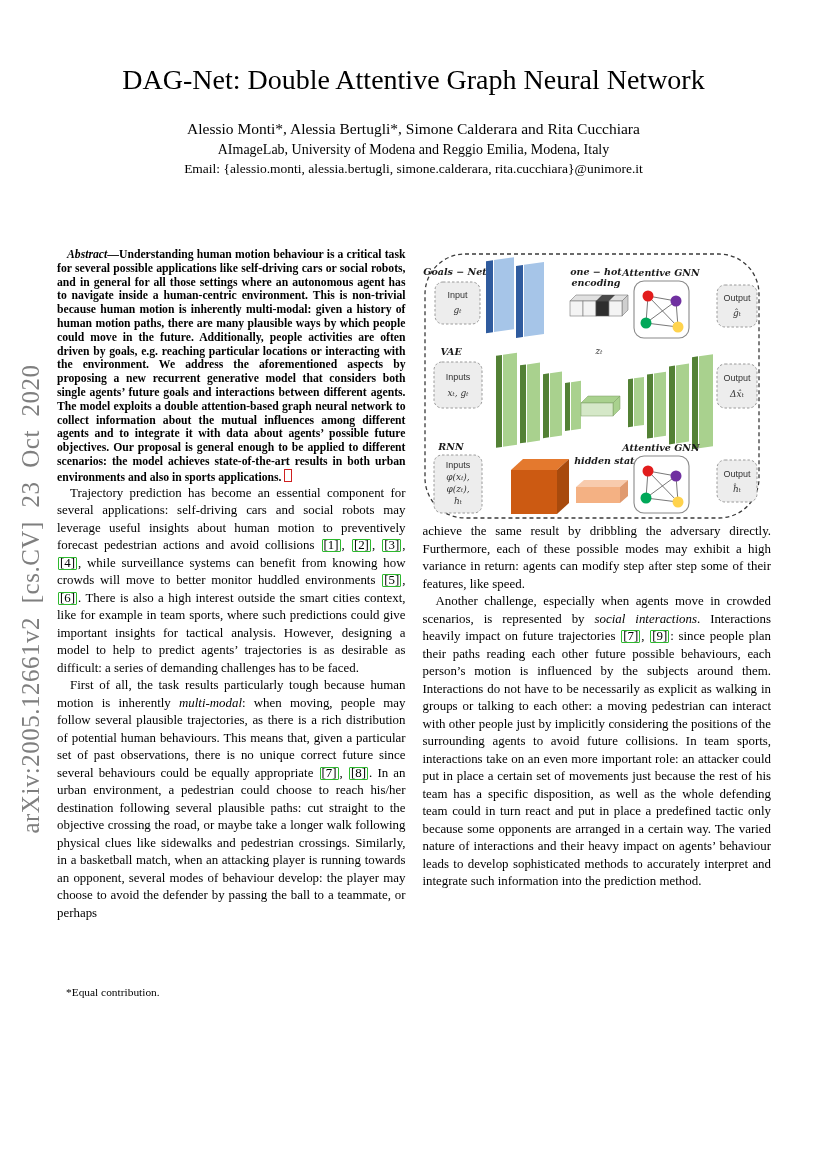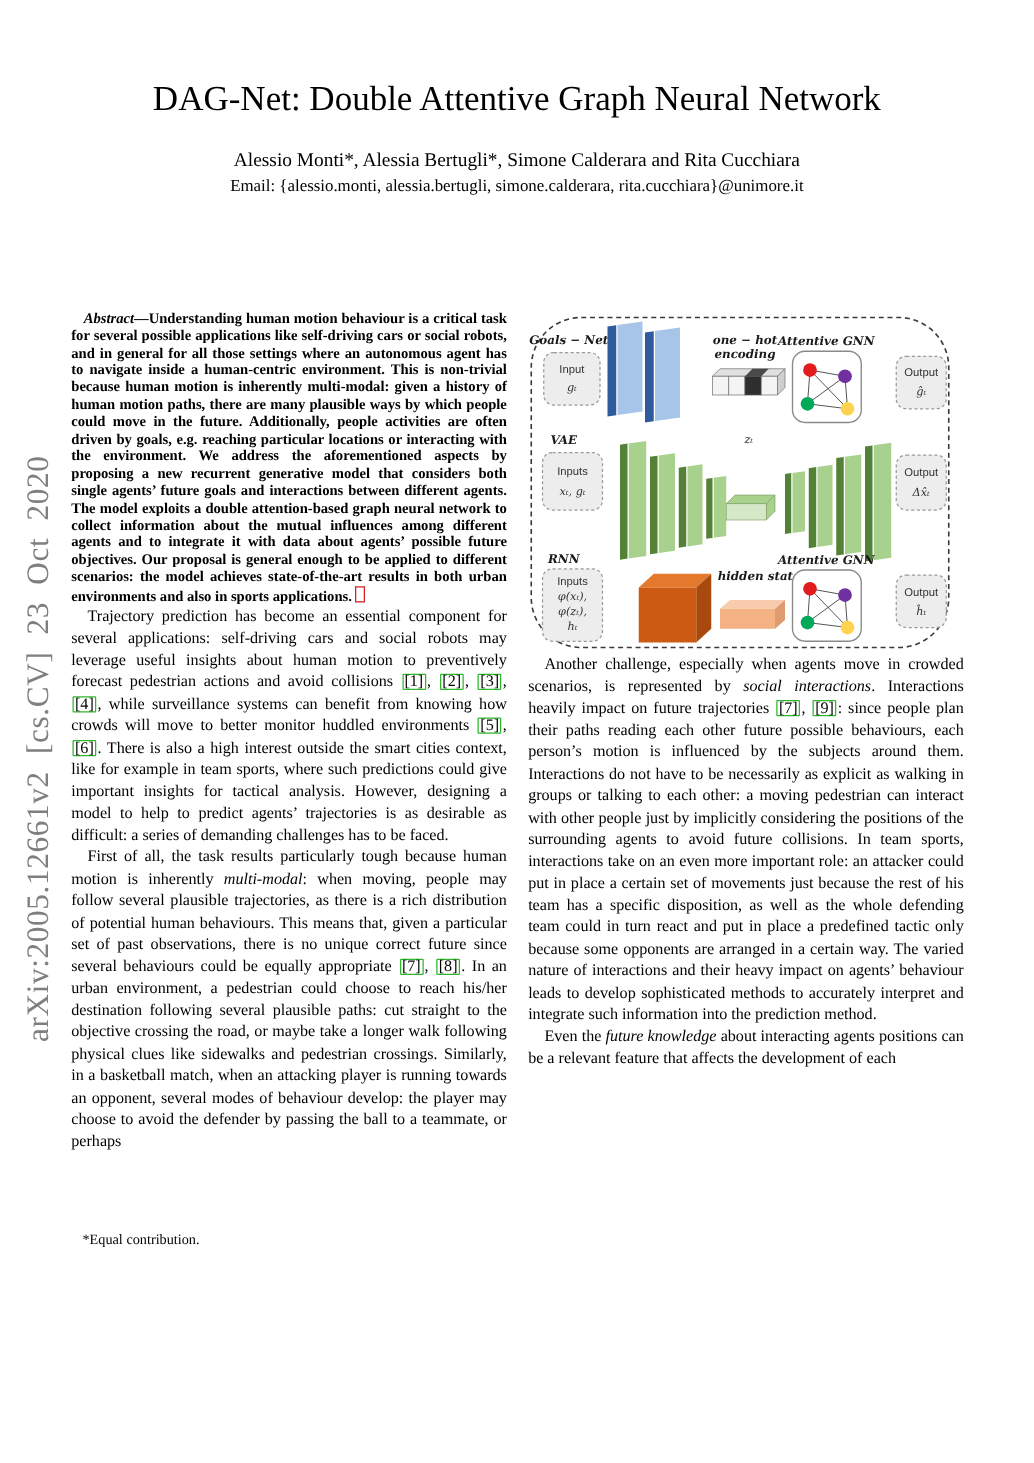--- a/index.html
+++ b/index.html
@@ -52,20 +52,21 @@
 </head>
 <body>
 
 <div class="page">
 
   <div class="arxiv-stamp">arXiv:2005.12661v2 [cs.CV] 23 Oct 2020</div>
 
   <div class="header">
     <div class="title-line">DAG-Net: Double Attentive Graph Neural Network</div>
     <div class="authors">Alessio Monti*, Alessia Bertugli*, Simone Calderara and Rita Cucchiara</div>
+    <div class="affil">AImageLab, University of Modena and Reggio Emilia, Modena, Italy</div>
     <div class="email">Email: {alessio.monti, alessia.bertugli, simone.calderara, rita.cucchiara}@unimore.it</div>
   </div>
 
   <div class="columns">
 
     <div class="col">
       <p class="abstract"><span class="lead">Abstract</span><span>—Understanding human motion behaviour is a critical task for several possible applications like self-driving cars or social robots, and in general for all those settings where an autonomous agent has to navigate inside a human-centric environment. This is non-trivial because human motion is inherently multi-modal: given a history of human motion paths, there are many plausible ways by which people could move in the future. Additionally, people activities are often driven by goals, e.g. reaching particular locations or interacting with the environment. We address the aforementioned aspects by proposing a new recurrent generative model that considers both single agents’ future goals and interactions between different agents. The model exploits a double attention-based graph neural network to collect information about the mutual influences among different agents and to integrate it with data about agents’ possible future objectives. Our proposal is general enough to be applied to different scenarios: the model achieves state-of-the-art results in both urban environments and also in sports applications.</span><span class="redbox"></span></p>
 
 
       <p class="body-p indent"><span>Trajectory prediction has become an essential component for several applications: self-driving cars and social robots may leverage useful insights about human motion to preventively forecast pedestrian actions and avoid collisions </span><span class="cite">[1]</span><span>, </span><span class="cite">[2]</span><span>, </span><span class="cite">[3]</span><span>, </span><span class="cite">[4]</span><span>, while surveillance systems can benefit from knowing how crowds will move to better monitor huddled environments </span><span class="cite">[5]</span><span>, </span><span class="cite">[6]</span><span>. There is also a high interest outside the smart cities context, like for example in team sports, where such predictions could give important insights for tactical analysis. However, designing a model to help to predict agents’ trajectories is as desirable as difficult: a series of demanding challenges has to be faced.</span></p>
@@ -205,21 +206,21 @@
           </g>
           <g>
             <rect class="io-box" x="294" y="209" width="40" height="42" rx="8"></rect>
             <text class="fig-box-title" x="314" y="226" text-anchor="middle">Output</text>
             <text class="fig-box-sub" x="314" y="241" text-anchor="middle">ĥₜ</text>
           </g>
         </svg>
       </div>
 
 
+      <p class="body-p">achieve the same result by dribbling the adversary directly. Furthermore, each of these possible modes may exhibit a high variance in return: agents can modify step after step some of their features, like speed.</p>
 
       <p class="body-p indent"><span>Another challenge, especially when agents move in crowded scenarios, is represented by </span><span class="em">social interactions</span><span>. Interactions heavily impact on future trajectories </span><span class="cite">[7]</span><span>, </span><span class="cite">[9]</span><span>: since people plan their paths reading each other future possible behaviours, each person’s motion is influenced by the subjects around them. Interactions do not have to be necessarily as explicit as walking in groups or talking to each other: a moving pedestrian can interact with other people just by implicitly considering the positions of the surrounding agents to avoid future collisions. In team sports, interactions take on an even more important role: an attacker could put in place a certain set of movements just because the rest of his team has a specific disposition, as well as the whole defending team could in turn react and put in place a predefined tactic only because some opponents are arranged in a certain way. The varied nature of interactions and their heavy impact on agents’ behaviour leads to develop sophisticated methods to accurately interpret and integrate such information into the prediction method.</span></p>
 
-      <p class="body-p indent"><span>Even the </span><span class="em">future knowledge</span><span> about interacting agents positions can be a relevant feature that affects the development of each</span></p>
     </div>
   </div>
 
   <div class="footnote">*Equal contribution.</div>
 </div>
 
 </body></html>

